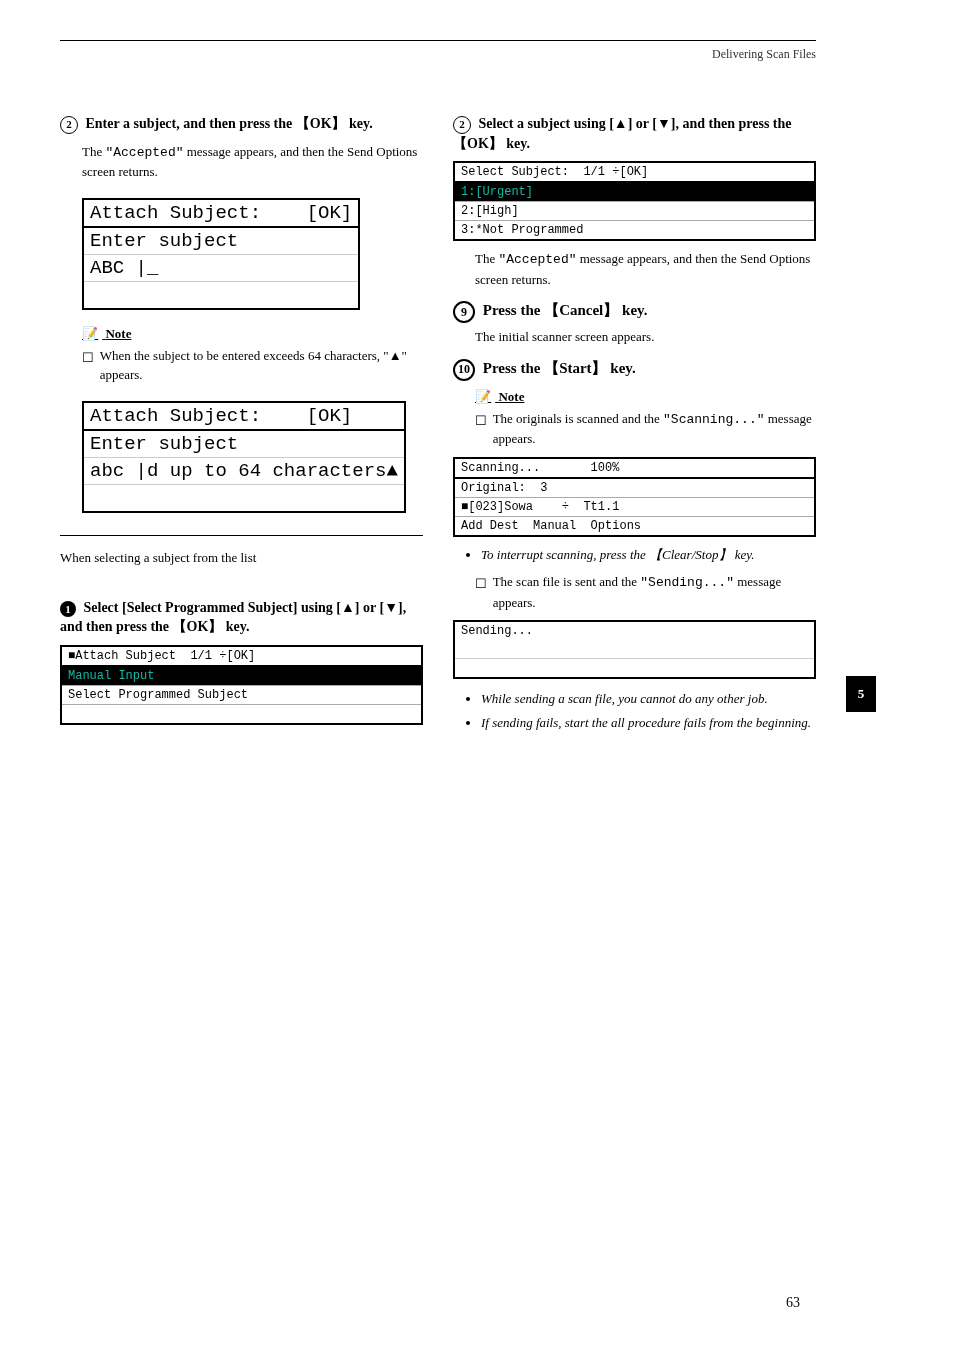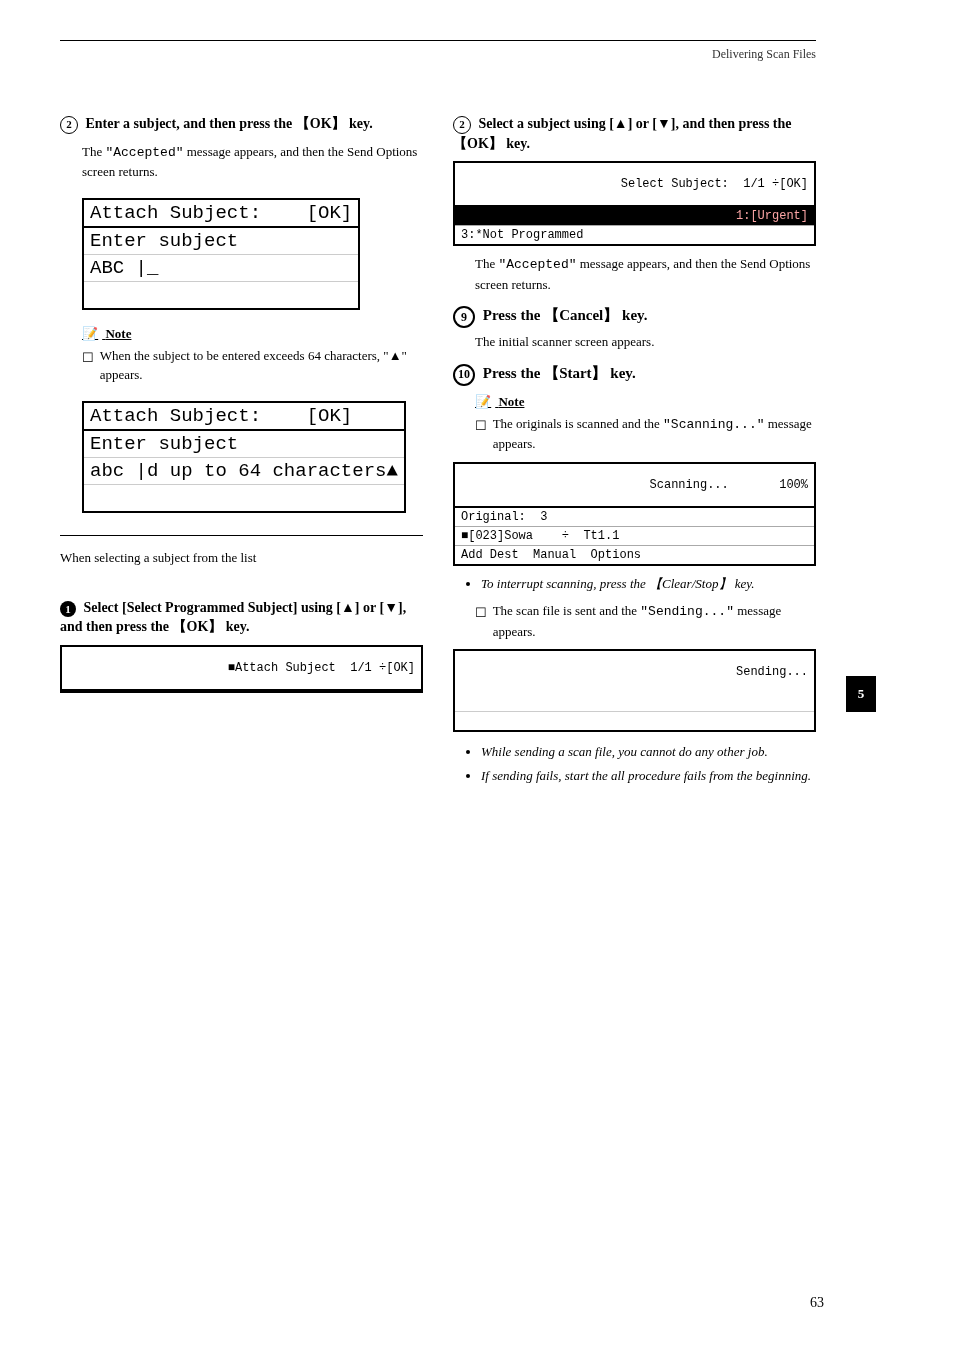--- a/index.html
+++ b/index.html
@@ -85,22 +85,21 @@
     .lcd-row {
       padding: 2px 6px;
       border-bottom: 1px solid #ccc;
       white-space: pre;
     }
     .lcd-row:last-child {
       border-bottom: none;
     }
     .lcd-row.highlighted {
       background: #000;
-      color: #fca5a5;
-      text-align: right;
+      color: #14b8a6;
     }
     .lcd-row.bold-border {
       border-bottom: 2px solid #000;
     }
     
     .note-section {
       margin: 8px 0 8px 22px;
     }
     .note-title {
       font-size: 13px;
@@ -176,21 +175,21 @@
     .bullet-list li {
       font-size: 13px;
       line-height: 1.5;
       list-style: disc;
       margin-bottom: 4px;
     }
     
     .page-number {
       position: absolute;
       bottom: 40px;
-      right: 52px;
+      right: 76px;
       font-size: 14px;
     }
     
     .chapter-marker {
       position: absolute;
       right: 0;
       top: 50%;
       background: #000;
       color: #fff;
       width: 30px;
@@ -202,24 +201,23 @@
     .lcd-box-wide {
       border: 2px solid #000;
       font-family: 'Courier New', Courier, monospace;
       font-size: 12px;
       margin: 8px 0 8px 0;
       background: #fff;
       display: block;
       width: 100%;
     }
     .lcd-top-row {
-      padding: 14px 6px;
+      padding: 2px 6px;
       border-bottom: 2px solid #000;
       white-space: pre;
-      text-align: right;
     }
     .lcd-bottom-rows .lcd-row {
       border-bottom: 1px solid #aaa;
     }
     .lcd-bottom-rows .lcd-row:last-child {
       border-bottom: none;
     }
     .code-text {
       font-family: 'Courier New', Courier, monospace;
     }
@@ -285,35 +283,41 @@
 
       
       <div class="step-heading">
         <span class="step-filled">1</span>
         <span>Select [Select Programmed Subject] using [▲] or [▼], and then press the 【OK】 key.</span>
       </div>
 
       
       <div class="lcd-box-wide">
         <div class="lcd-top-row">■Attach Subject  1/1 ÷[OK]</div>
+        <div class="lcd-bottom-rows">
+          <div class="lcd-row highlighted">Manual Input</div>
+          <div class="lcd-row">Select Programmed Subject</div>
+          <div class="lcd-row">&nbsp;</div>
+        </div>
       </div>
 
     </div>
 
     <div class="col-right">
 
       <div class="step-heading">
         <span class="step-num">2</span>
         <span>Select a subject using [▲] or [▼], and then press the 【OK】 key.</span>
       </div>
 
       <div class="lcd-box-wide">
         <div class="lcd-top-row">Select Subject:  1/1 ÷[OK]</div>
         <div class="lcd-bottom-rows">
           <div class="lcd-row highlighted">1:[Urgent]</div>
+          <div class="lcd-row">2:[High]</div>
           <div class="lcd-row">3:*Not Programmed</div>
         </div>
       </div>
 
       <div class="body-text">
         The <span class="code-text">"Accepted"</span> message appears, and then the Send Options screen returns.
       </div>
 
       <div class="big-step">
         <span class="big-step-num">9</span>

